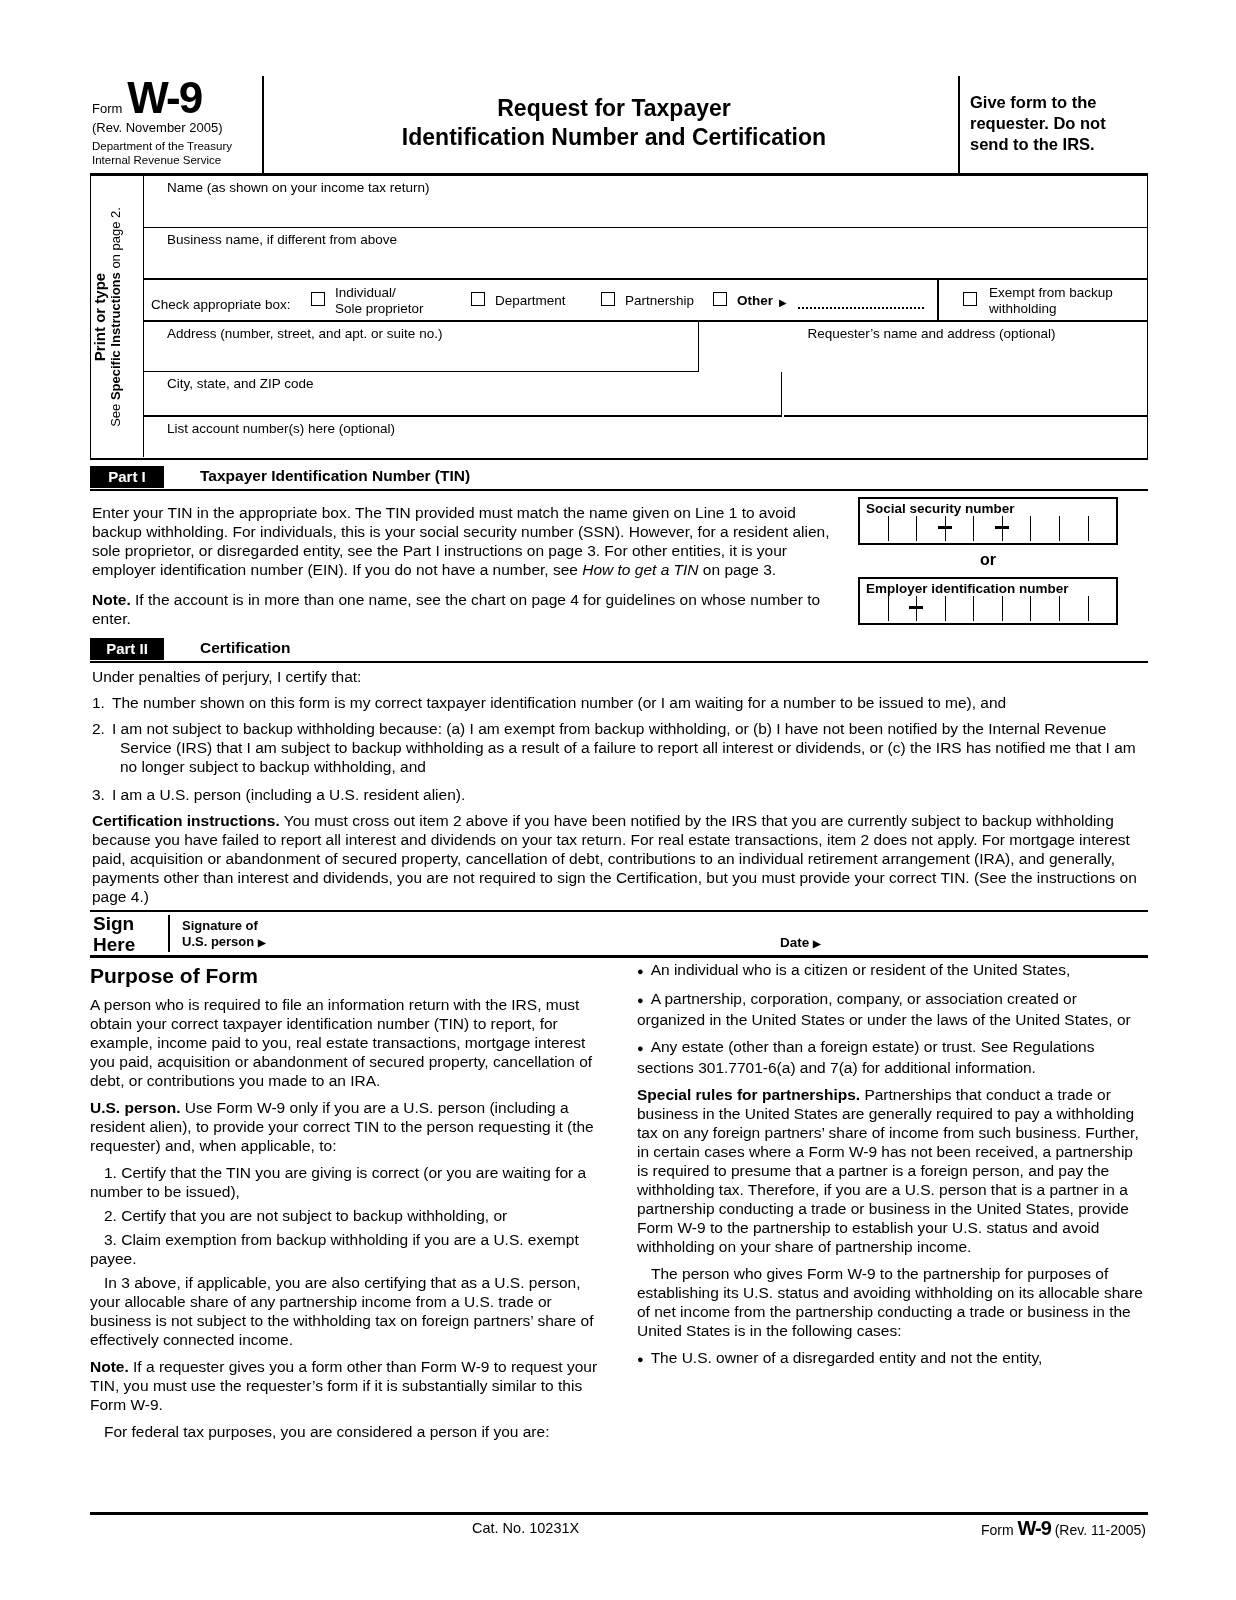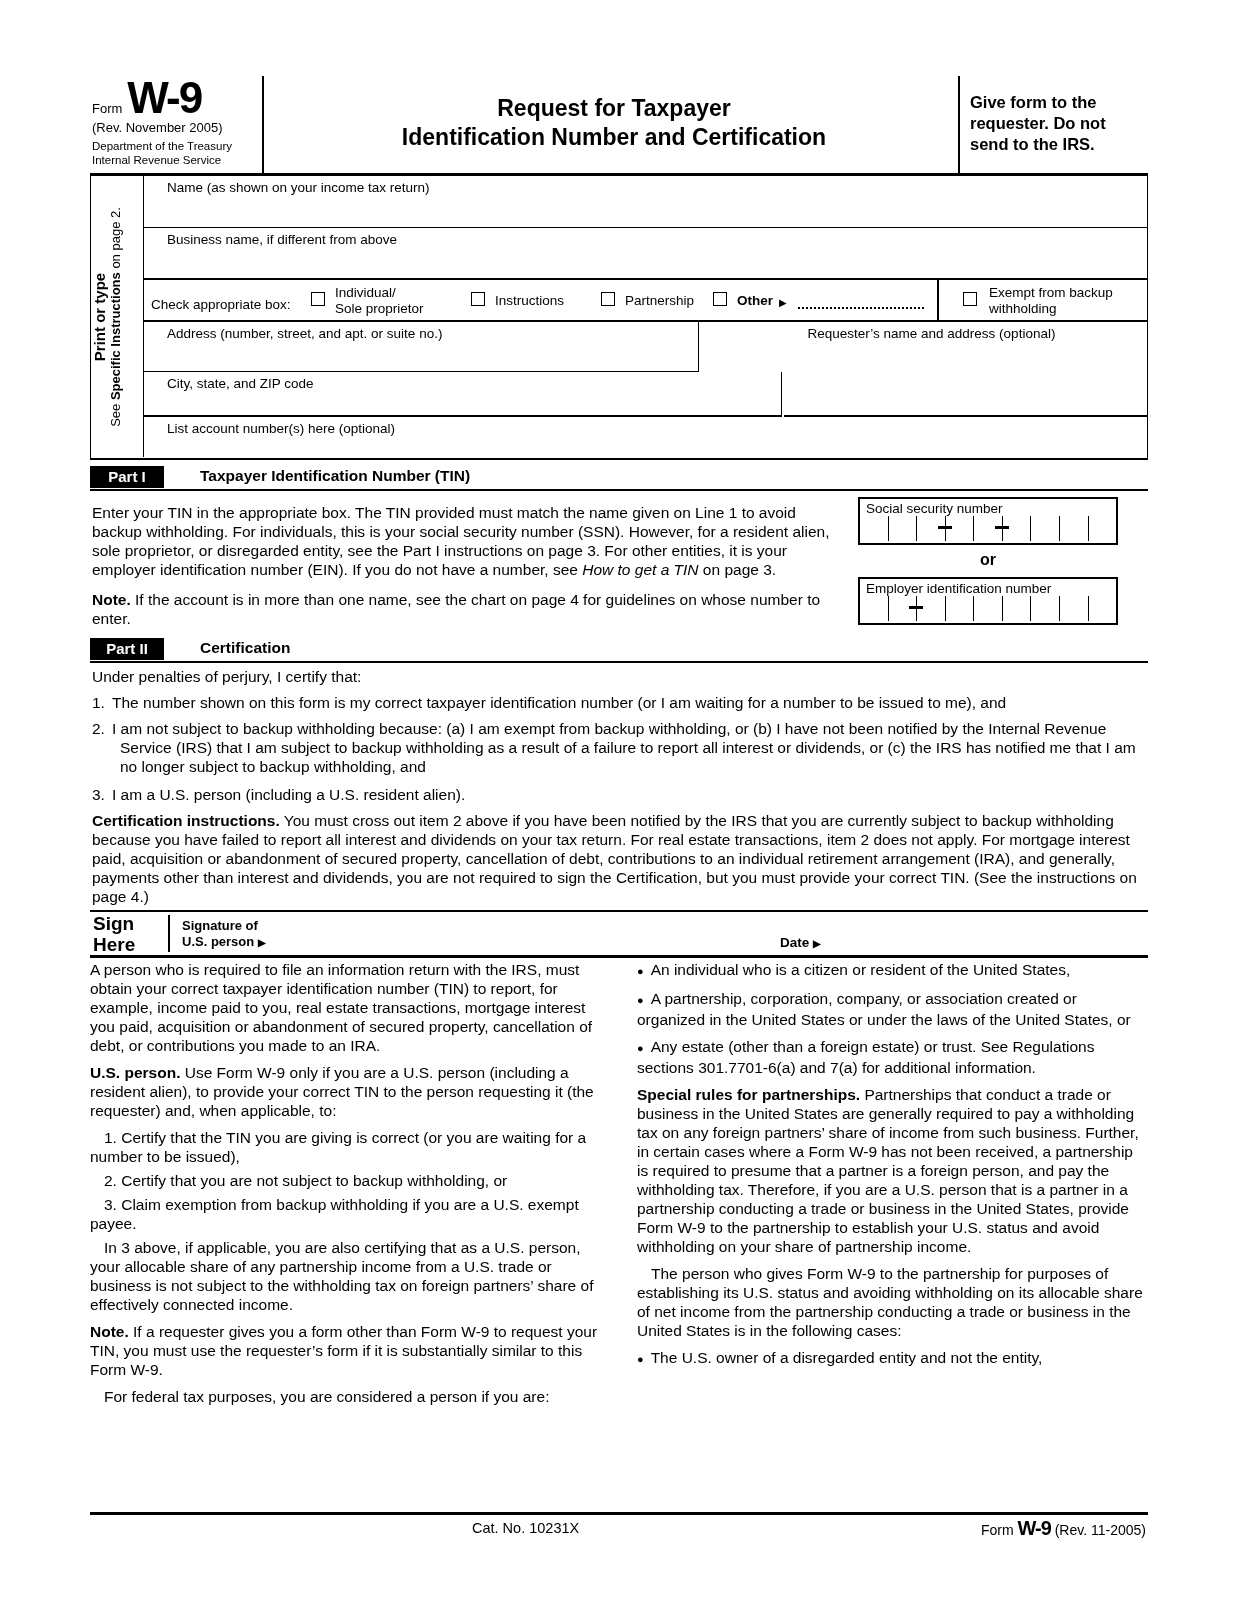--- a/index.html
+++ b/index.html
@@ -52,21 +52,21 @@
   
   .partbar{position:absolute;left:90px;width:1058px;height:25px;border-bottom:2.5px solid #000;box-sizing:border-box;}
   .part-box{position:absolute;left:0;top:0;width:74px;height:22px;background:#000;color:#fff;
             font-weight:bold;font-size:15px;text-align:center;line-height:22px;}
   .part-title{position:absolute;left:110px;top:1px;font-weight:bold;font-size:15.5px;}
 
   .bodytext{font-size:15.5px;line-height:19px;}
 
   
   .tinbox{position:absolute;left:858px;width:260px;height:48px;border:2px solid #000;box-sizing:border-box;}
-  .tin-label{font-weight:normal;font-size:13.5px;padding:2px 0 0 6px;}
+  .tin-label{font-weight:bold;font-size:13.5px;padding:2px 0 0 6px;}
   .tin-cells{display:flex;height:25px;}
   .tcell{flex:1;position:relative;border-left:1.5px solid #000;}
   .tcell:first-child{border-left:none;}
   .tcell.dash::before{content:"";position:absolute;left:-8px;top:10px;width:14px;height:2.5px;background:#000;}
   #ortext{position:absolute;left:858px;top:551px;width:260px;text-align:center;font-weight:bold;font-size:16px;}
 
   
   .cert-item{position:absolute;left:92px;width:1054px;padding-left:28px;text-indent:-28px;box-sizing:border-box;}
   .cert-item .num{display:inline-block;width:20px;text-indent:0;}
 
@@ -137,21 +137,21 @@
 
     <div class="frow row-check" style="position:absolute;">
       <span class="chk-lbl">Check appropriate box:</span>
 
       <span class="cbox" style="left:168px;top:12px;"></span>
       <span class="ctext" style="left:192px;top:5px;">
         <span>Individual/</span><br><span>Sole proprietor</span>
       </span>
 
       <span class="cbox" style="left:328px;top:12px;"></span>
-      <span class="ctext" style="left:352px;top:13px;">Instructions</span>
+      <span class="ctext" style="left:352px;top:13px;">Department</span>
 
       <span class="cbox" style="left:458px;top:12px;"></span>
       <span class="ctext" style="left:482px;top:13px;">Partnership</span>
 
       <span class="cbox" style="left:570px;top:12px;"></span>
       <span class="ctext" style="left:594px;top:13px;font-weight:bold;">Other</span>
       <span class="ctext arrow" style="left:636px;top:15px;">▶</span>
       <span class="dotline" style="left:655px;top:26px;width:126px;"></span>
 
       <span class="chk-div"></span>
@@ -253,20 +253,21 @@
     </div>
     <div class="abs" style="left:240px;top:10px;width:420px;height:30px;"></div>
     <div class="date-lbl">
       <span>Date</span> <span class="arrow">▶</span>
     </div>
     <div class="abs" style="left:745px;top:10px;width:300px;height:30px;"></div>
   </div>
 
   <div id="cols">
     <div class="colL">
+      <h2 class="purpose">Purpose of Form</h2>
       <p>A person who is required to file an information return with the IRS, must obtain your correct taxpayer identification number (TIN) to report, for example, income paid to you, real estate transactions, mortgage interest you paid, acquisition or abandonment of secured property, cancellation of debt, or contributions you made to an IRA.</p>
       <p><b>U.S. person.</b><span> Use Form W-9 only if you are a U.S. person (including a resident alien), to provide your correct TIN to the person requesting it (the requester) and, when applicable, to:</span></p>
       <p class="litem">1. Certify that the TIN you are giving is correct (or you are waiting for a number to be issued),</p>
       <p class="litem">2. Certify that you are not subject to backup withholding, or</p>
       <p class="litem">3. Claim exemption from backup withholding if you are a U.S. exempt payee.</p>
       <p class="indent">In 3 above, if applicable, you are also certifying that as a U.S. person, your allocable share of any partnership income from a U.S. trade or business is not subject to the withholding tax on foreign partners’ share of effectively connected income.</p>
       <p><b>Note.</b><span> If a requester gives you a form other than Form W-9 to request your TIN, you must use the requester’s form if it is substantially similar to this Form W-9.</span></p>
       <p class="indent">For federal tax purposes, you are considered a person if you are:</p>
     </div>
 

